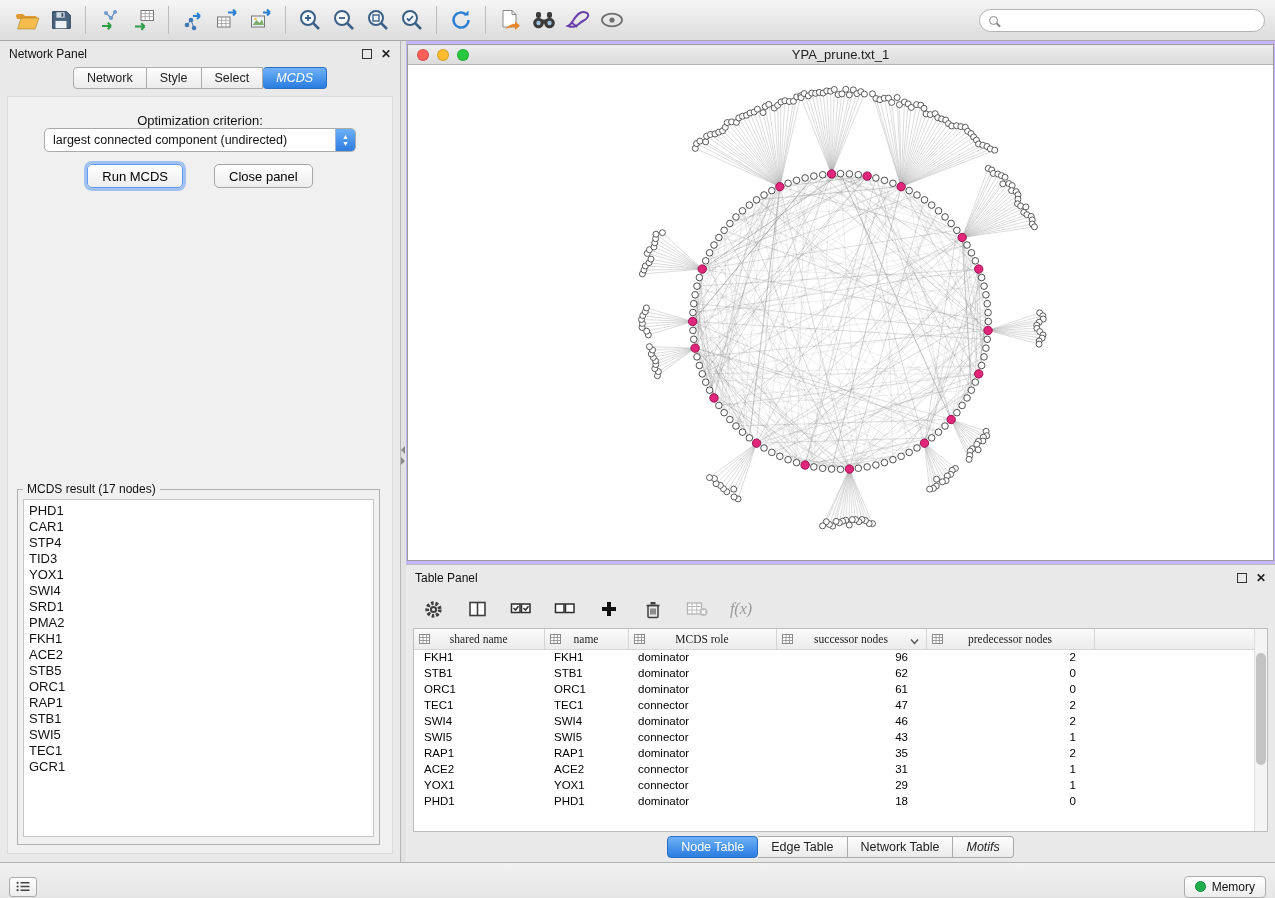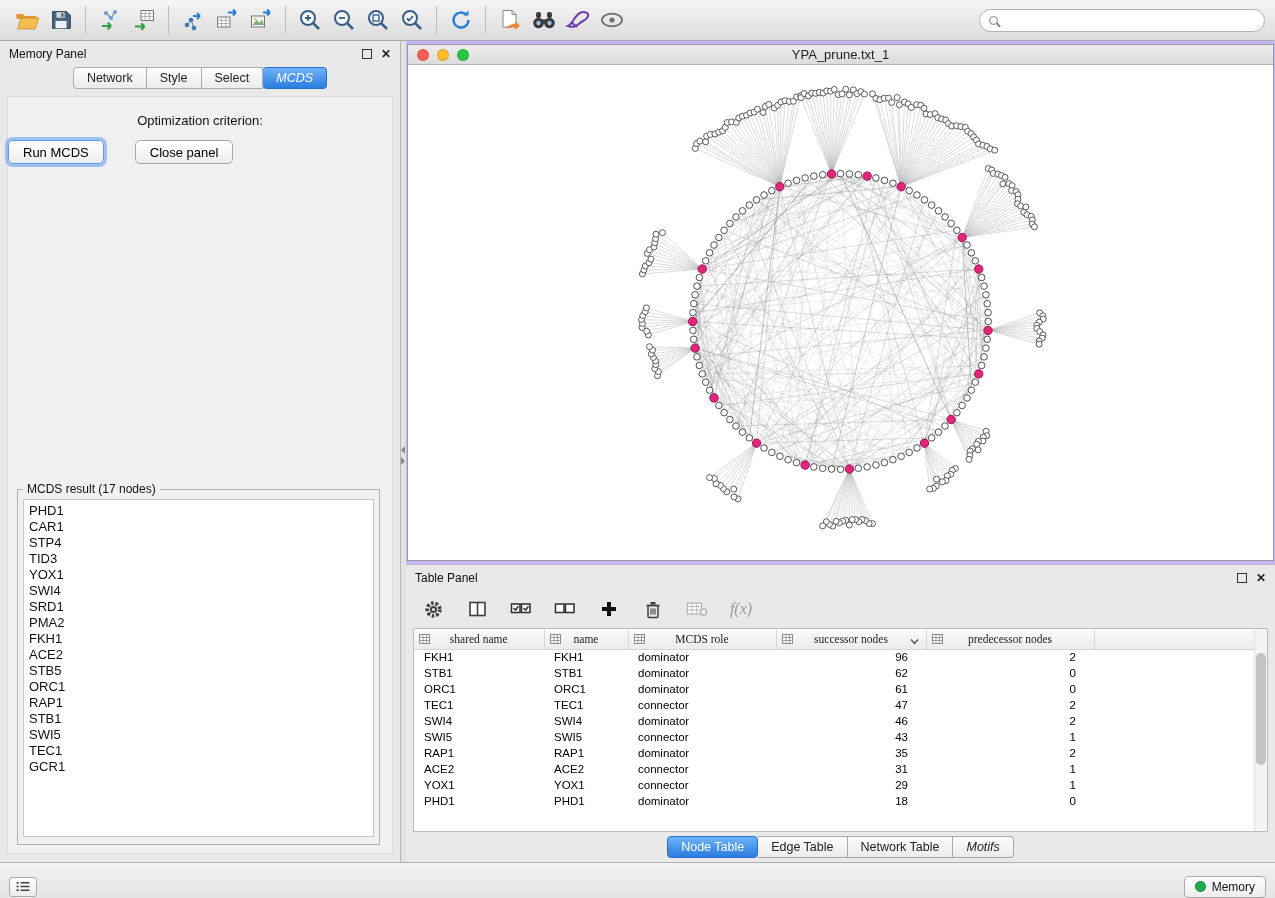--- a/index.html
+++ b/index.html
@@ -36,21 +36,21 @@
   .seg-btn.active { background:linear-gradient(#6fb2f7,#2a7ce0); color:#fff; border-color:#2a6fc7; border-radius:4px; }
   .cp-content { flex:1; margin:7px 7px 8px 7px; background:#f0f0f0; border:1px solid #dadada;
                 display:flex; flex-direction:column; padding-top:16px; }
   .opt-label { text-align:center; font-size:13px; }
   .dropdown { width:312px; height:24px; margin:0 auto; background:#fff; border:1px solid #ababab; border-radius:5px;
               display:flex; align-items:center; font-size:12.5px; overflow:hidden; }
   .dropdown .dd-text { flex:1; padding-left:8px; white-space:nowrap; }
   .dd-stepper { width:20px; height:100%; background:linear-gradient(#6cb0f7,#2d7ce0); display:flex; flex-direction:column;
                 align-items:center; justify-content:center; gap:1px; flex:none; border-left:1px solid #9bb7d8; }
   .dd-stepper span { color:#fff; font-size:7px; line-height:6px; }
-  .btn-row { display:flex; gap:31px; margin-top:12px; }
+  .btn-row { display:flex; justify-content:center; gap:31px; margin-top:12px; }
   .mac-btn { height:24px; padding:0 14px; background:linear-gradient(#ffffff,#ededed); border:1px solid #a6a6a6;
              border-radius:5px; font-size:13px; font-family:"Liberation Sans",sans-serif; }
   .mac-btn.focused { box-shadow:0 0 0 3px rgba(95,155,240,0.55); border-color:#5f9bf0; }
   .cp-flex-spacer { flex:1; }
   fieldset.mcds { margin:0 12px 8px 9px; border:1px solid #b0b0b0; padding:3px 5px 7px 5px; flex:none; }
   fieldset.mcds legend { font-size:12px; padding:0 4px; color:#111; }
   .mcds-list { background:#fff; border:1px solid #c6c6c6; height:338px; overflow:hidden; padding:3px 5px; }
   .mcds-item { font-size:13px; line-height:16px; color:#111; }
 
   
@@ -234,33 +234,40 @@
     <div class="searchbox">
       <span class="mag"></span>
       <input type="text" placeholder="" style="">
     </div>
   </div>
 
   <div class="main">
 
     <div class="control-panel">
       <div class="panel-header">
-        <span>Memory Panel</span>
+        <span>Network Panel</span>
         <span class="spacer"></span>
         <span class="win-sq"></span>
         <span class="win-x">✕</span>
       </div>
       <div class="seg">
         <div class="seg-btn">Network</div>
         <div class="seg-btn">Style</div>
         <div class="seg-btn">Select</div>
         <div class="seg-btn active">MCDS</div>
       </div>
       <div class="cp-content">
         <div class="opt-label">Optimization criterion:</div>
+        <div class="dropdown">
+          <span class="dd-text">largest connected component (undirected)</span>
+          <span class="dd-stepper">
+              <span>▲</span>
+              <span>▼</span>
+            </span>
+        </div>
         <div class="btn-row">
           <button class="mac-btn focused">Run MCDS</button>
           <button class="mac-btn">Close panel</button>
         </div>
         <div class="cp-flex-spacer"></div>
         <fieldset class="mcds">
           <legend>MCDS result (17 nodes)</legend>
           <div class="mcds-list">
               <div class="mcds-item">PHD1</div>
               <div class="mcds-item">CAR1</div>

